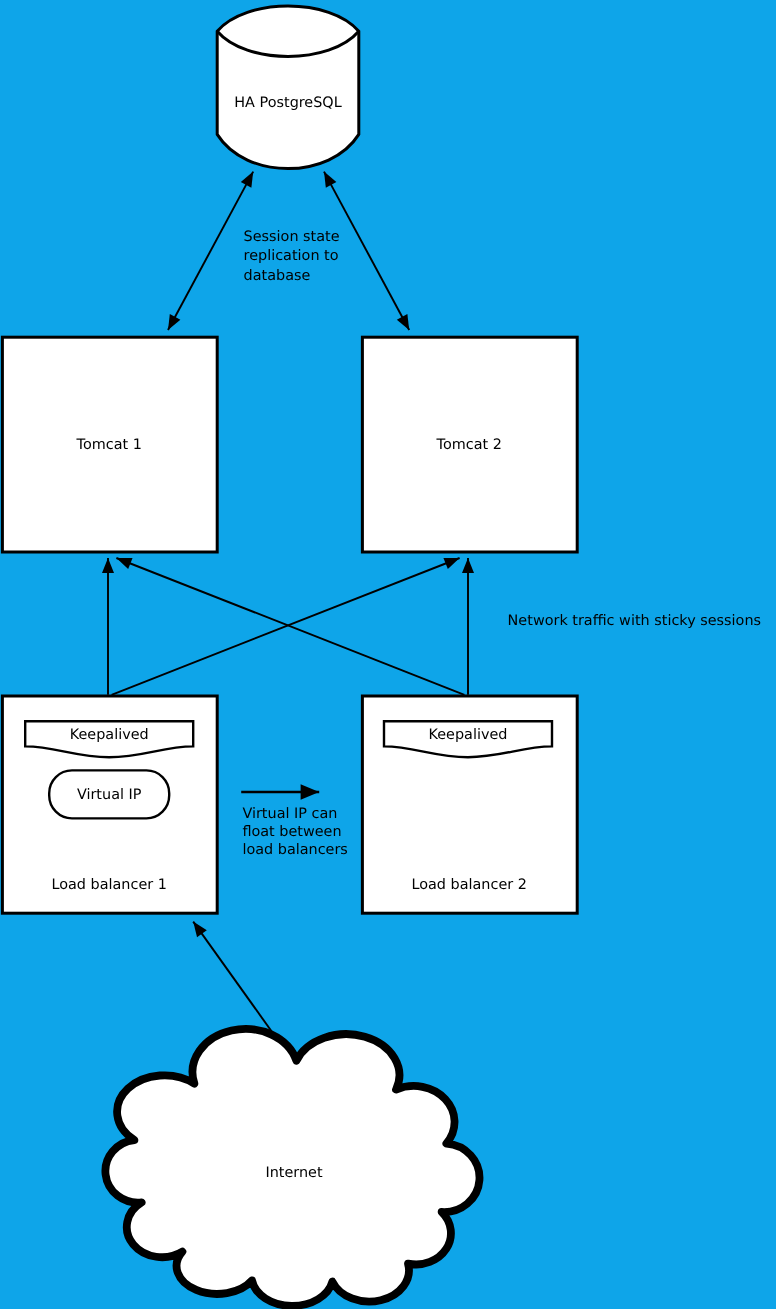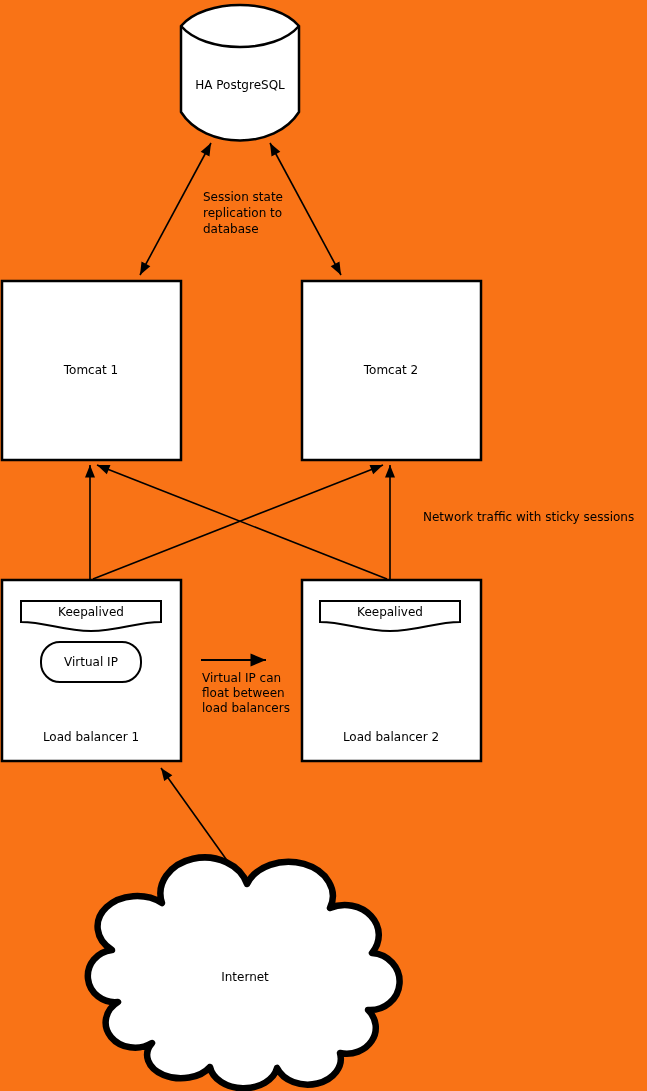--- a/index.html
+++ b/index.html
@@ -4,21 +4,21 @@
 <style>
   html, body {
     margin: 0;
     padding: 0;
     background: #ffffff;
   }
   .canvas {
     position: relative;
     width: 647px;
     height: 1091px;
-    background: #f97316;
+    background: #0ea5e9;
     font-family: "DejaVu Sans", "Liberation Sans", sans-serif;
   }
   svg text {
     font-family: "DejaVu Sans", "Liberation Sans", sans-serif;
     font-size: 12px;
     fill: #000000;
   }
   svg .shape {
     fill: #ffffff;
     stroke: #000000;

